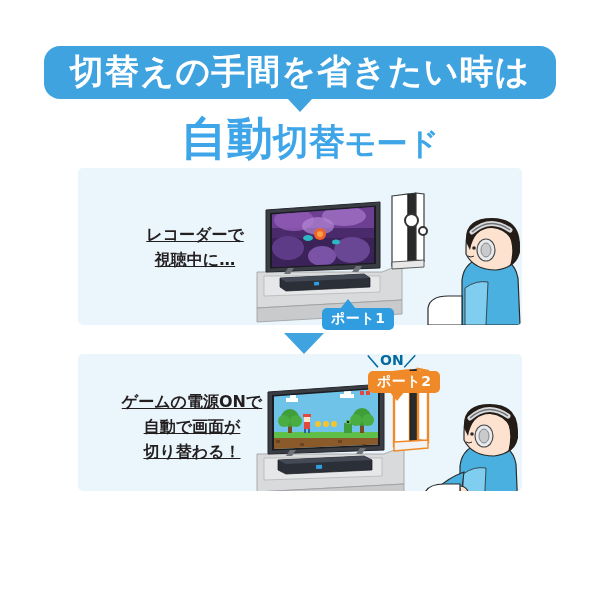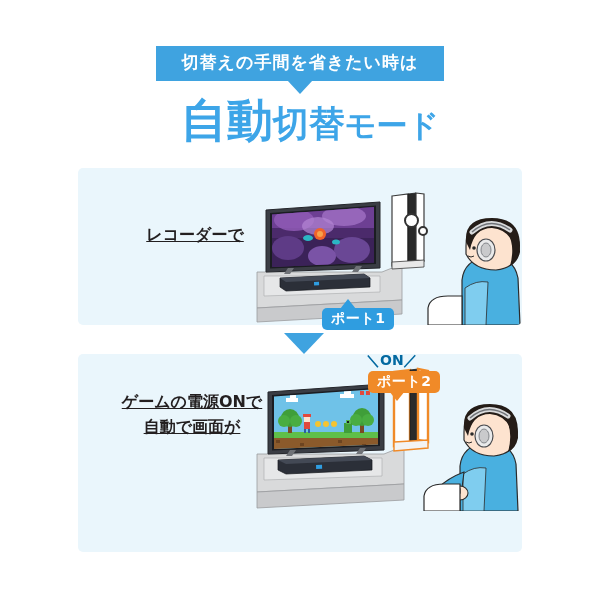--- a/index.html
+++ b/index.html
@@ -30,25 +30,25 @@
     text-align: center;
   }
   .ribbon-wrap {
     position: relative;
     display: inline-block;
   }
   .ribbon {
     display: inline-block;
     background: #3fa3e0;
     color: #ffffff;
-    font-size: 17px;
+    font-size: 34px;
     font-weight: bold;
     letter-spacing: 1px;
     padding: 7px 26px 9px 26px;
-    border-radius: 0;
+    border-radius: 16px;
     line-height: 1.1;
     white-space: nowrap;
   }
   .ribbon-tail {
     position: absolute;
     left: 50%;
     bottom: -13px;
     margin-left: -13px;
     width: 0;
     height: 0;
@@ -80,21 +80,21 @@
   
   .panel {
     position: absolute;
     left: 78px;
     width: 444px;
     background: #eaf6fc;
     border-radius: 5px;
     overflow: hidden;
   }
   #panel-1 { top: 168px; height: 157px; }
-  #panel-2 { top: 354px; height: 198px; }
+  #panel-2 { top: 354px; height: 137px; }
 
   .panel-text {
     position: absolute;
     color: #231f20;
     font-size: 16px;
     font-weight: bold;
     line-height: 1.55;
     text-align: center;
     white-space: nowrap;
     text-decoration: underline;
@@ -177,20 +177,21 @@
       <div class="ribbon-tail"></div>
     </div>
     <div id="main-title">
       <span class="big">自動</span><span class="mid">切替</span><span class="small">モード</span>
     </div>
   </div>
 
   <div class="panel" id="panel-1">
     <div class="panel-text" id="panel-1-text">
       <div>レコーダーで</div>
+      <div>視聴中に…</div>
     </div>
 
     <svg class="scene" viewBox="0 0 270 157">
 
       <polygon points="5,104 130,104 150,96 150,132 5,140" fill="#d9dadb" stroke="#9b9c9e" stroke-width="0.8"></polygon>
       <polygon points="5,140 150,132 150,146 5,154" fill="#c9cacc" stroke="#9b9c9e" stroke-width="0.8"></polygon>
       <polygon points="12,108 128,108 128,124 12,128" fill="#e6e7e8" stroke="#a8a9ab" stroke-width="0.6"></polygon>
 
       <polygon points="28,110 112,106 118,110 118,119 34,123 28,119" fill="#2b2f38" stroke="#16181d" stroke-width="0.7"></polygon>
       <polygon points="28,110 112,106 118,110 34,114" fill="#434955"></polygon>
@@ -252,20 +253,21 @@
 
   <div class="badge-tail-up" id="badge-port1-tail"></div>
   <div class="badge badge-blue" id="badge-port1">ポート1</div>
 
   <div id="flow-arrow"></div>
 
   <div class="panel" id="panel-2">
     <div class="panel-text" id="panel-2-text">
       <div>ゲームの電源ONで</div>
       <div>自動で画面が</div>
+      <div>切り替わる！</div>
     </div>
 
     <svg class="scene" viewBox="0 0 270 157">
 
       <polygon points="5,100 132,100 152,92 152,130 5,138" fill="#d9dadb" stroke="#9b9c9e" stroke-width="0.8"></polygon>
       <polygon points="5,138 152,130 152,146 5,154" fill="#c9cacc" stroke="#9b9c9e" stroke-width="0.8"></polygon>
       <polygon points="12,104 130,104 130,122 12,126" fill="#e6e7e8" stroke="#a8a9ab" stroke-width="0.6"></polygon>
 
       <polygon points="26,106 112,102 120,106 120,116 34,120 26,116" fill="#2b2f38" stroke="#16181d" stroke-width="0.7"></polygon>
       <polygon points="26,106 112,102 120,106 34,110" fill="#434955"></polygon>

